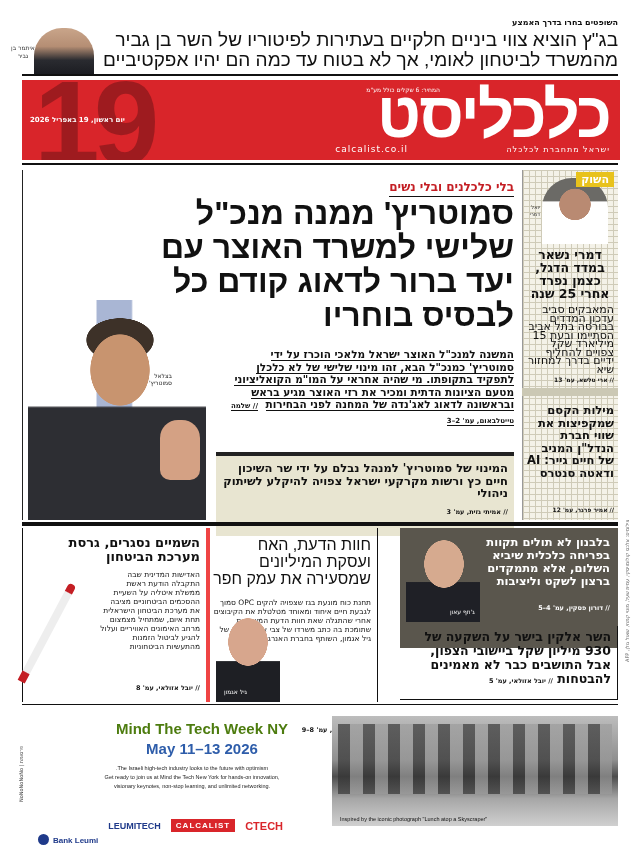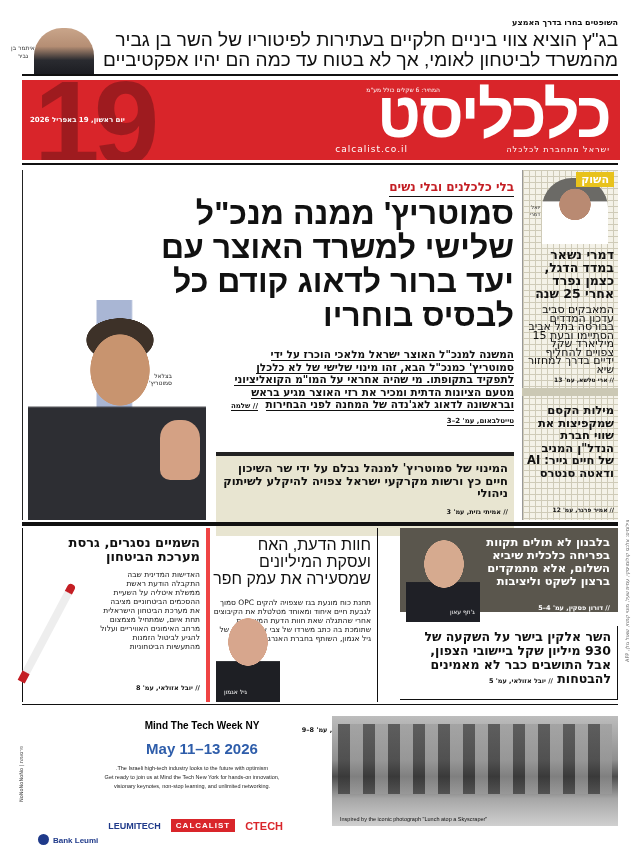--- a/index.html
+++ b/index.html
@@ -26,21 +26,21 @@
   .url { position: absolute; right: 212px; bottom: 6px; font-size: 9px; color: #fff; direction: ltr; letter-spacing: 1px; }
   .rule-mast { top: 163px; left: 22px; right: 22px; height: 2px; background: #111; }
 
   
   .market { top: 170px; right: 22px; width: 96px; height: 350px; background-color: #f4f2e8;
     background-image: linear-gradient(#cfcbb8 1px, transparent 1px), linear-gradient(90deg, #cfcbb8 1px, transparent 1px);
     background-size: 6px 6px; border-left: 1px solid #999; }
   .market-tag { position: absolute; right: 4px; top: 2px; background: #e8c21c; color: #fff; font-weight: bold; font-size: 11px; padding: 1px 5px; }
   .market-photo { position: absolute; right: 10px; top: 8px; width: 66px; height: 66px; background: radial-gradient(circle at 50% 40%, #b98a72 0 30%, transparent 31%), linear-gradient(180deg, #6b6a66 0 35%, #fff 36%); border-radius: 30px 30px 0 0; }
   .market-photo-cap { position: absolute; right: 78px; top: 34px; width: 16px; font-size: 5px; line-height: 7px; color: #222; }
-  .market-head1 { position: absolute; right: 4px; top: 78px; width: 88px; font-weight: bold; font-size: 12.5px; line-height: 13px; color: #111; text-align: right; }
+  .market-head1 { position: absolute; right: 4px; top: 78px; width: 88px; font-weight: bold; font-size: 12.5px; line-height: 13px; color: #111; text-align: center; }
   .market-body1 { position: absolute; right: 4px; top: 136px; width: 88px; font-size: 11px; line-height: 8.5px; color: #111; text-align: right; }
   .market-credit1 { position: absolute; right: 4px; top: 206px; font-size: 6px; font-weight: bold; }
   .market-divider { position: absolute; right: 0; top: 218px; width: 96px; height: 8px; background: #cbc8b4; }
   .market-head2 { position: absolute; right: 4px; top: 234px; width: 88px; font-weight: bold; font-size: 11.5px; line-height: 12.5px; color: #111; text-align: right; }
   .market-credit2 { position: absolute; right: 4px; top: 336px; font-size: 6px; font-weight: bold; }
 
   
   .lead-kicker { top: 180px; right: 126px; font-weight: bold; font-size: 12px; color: #c41e24; border-bottom: 1px solid #111; padding-bottom: 2px; }
   .lead-rule-left { top: 170px; left: 22px; width: 1px; height: 350px; background: #222; }
   .lead-head { top: 196px; right: 126px; width: 400px; font-family: "Liberation Sans", sans-serif; font-weight: bold; font-size: 32px; line-height: 34px; color: #111; text-align: right; }
@@ -55,21 +55,21 @@
   .lead-body span { border-bottom: 1px solid #111; }
   .lead-credit { font-size: 7px; font-weight: bold; margin-right: 4px; }
 
   .sub-box { top: 452px; right: 126px; width: 298px; height: 84px; background: #e8e5d1; border-top: 4px solid #222; }
   .sub-head { position: absolute; right: 6px; top: 6px; width: 286px; font-weight: bold; font-size: 11.5px; line-height: 12.5px; color: #111; text-align: right; }
   .sub-credit { position: absolute; right: 6px; top: 52px; font-size: 6.5px; font-weight: bold; }
 
   .rule-mid { top: 522px; left: 22px; right: 22px; height: 4px; background: #111; }
 
   
-  .leb-box { top: 528px; right: 22px; width: 218px; height: 84px; background: #5a564d; margin-left: 43px; }
+  .leb-box { top: 528px; right: 22px; width: 218px; height: 120px; background: #5a564d; margin-left: 43px; }
   .leb-head { position: absolute; right: 8px; top: 8px; width: 140px; font-weight: bold; font-size: 11.5px; line-height: 13px; color: #fff; text-align: right; }
   .leb-credit { position: absolute; right: 8px; top: 76px; font-size: 6.5px; font-weight: bold; color: #fff; }
   .leb-photo { position: absolute; left: 6px; top: 10px; width: 74px; height: 84px; background:
       radial-gradient(ellipse 20px 24px at 38px 26px, #d6aa8f 0 98%, transparent 100%),
       linear-gradient(180deg, transparent 0 52%, #1f2026 53%); }
   .leb-photo-cap { position: absolute; left: 50px; top: 80px; font-size: 6px; color: #fff; }
 
   
   .elkin-box { top: 626px; right: 22px; width: 218px; height: 74px; border-right: 1px solid #111; border-bottom: 1px solid #111; }
   .elkin-head { position: absolute; right: 6px; top: 4px; width: 206px; font-weight: bold; font-size: 12.5px; line-height: 14px; color: #111; text-align: right; }
@@ -90,21 +90,21 @@
   .left-head { position: absolute; right: 6px; top: 8px; width: 172px; font-weight: bold; font-size: 13px; line-height: 14px; color: #111; text-align: right; }
   .left-body { position: absolute; right: 6px; top: 42px; width: 100px; font-size: 7.5px; line-height: 9px; color: #111; text-align: right; }
   .left-rocket { position: absolute; left: 20px; top: 50px; width: 8px; height: 110px; background: linear-gradient(180deg, #c41e24 0 8%, #eee 9% 90%, #c41e24 91%); transform: rotate(28deg); transform-origin: center; border-radius: 4px 4px 0 0; }
   .left-credit { position: absolute; right: 6px; top: 156px; font-size: 6.5px; font-weight: bold; }
 
   .bottom-rule { top: 704px; left: 22px; right: 22px; height: 1px; background: #111; }
   .side-vert { top: 520px; left: 624px; font-size: 5px; color: #666; writing-mode: vertical-rl; transform: rotate(180deg); height: 190px; }
 
   
   .ad { top: 716px; left: 22px; width: 598px; height: 124px; direction: ltr; }
-  .ad-title { position: absolute; left: 70px; top: 4px; width: 220px; text-align: center; font-family: "Liberation Sans", sans-serif; font-weight: bold; font-size: 10px; color: #000000; }
+  .ad-title { position: absolute; left: 70px; top: 4px; width: 220px; text-align: center; font-family: "Liberation Sans", sans-serif; font-weight: bold; font-size: 15px; color: #4d7c0f; }
   .ad-date { position: absolute; left: 70px; top: 24px; width: 220px; text-align: center; font-family: "Liberation Sans", sans-serif; font-weight: bold; font-size: 15px; color: #2e5daa; }
   .ad-body { position: absolute; left: 40px; top: 48px; width: 260px; text-align: center; font-size: 5.5px; line-height: 9px; color: #222; font-family: "Liberation Sans", sans-serif; }
   .ad-logos { position: absolute; left: 16px; top: 90px; width: 300px; display: flex; gap: 10px; align-items: center; }
   .logo-leumi { display: flex; align-items: flex-end; gap: 4px; color: #1f3a8a; font-size: 8px; font-weight: bold; font-family: "Liberation Sans", sans-serif; margin-top: 28px; }
   .logo-leumi-mark { width: 11px; height: 11px; border-radius: 50%; background: #1f3a8a; }
   .logo-leumitech { color: #1f3a8a; font-size: 9px; font-weight: bold; font-family: "Liberation Sans", sans-serif; }
   .logo-calcalist { background: #d9252a; color: #fff; font-size: 8px; font-weight: bold; padding: 2px 5px; font-family: "Liberation Sans", sans-serif; letter-spacing: 1px; }
   .logo-ctech { color: #d9252a; font-size: 11px; font-weight: bold; font-family: "Liberation Sans", sans-serif; }
   .ad-photo { position: absolute; left: 310px; top: 0px; width: 286px; height: 110px; background: linear-gradient(180deg, #bdbdbd 0%, #8f8f8f 40%, #4d4d4d 55%, #a6a6a6 75%, #d0d0d0 100%); }
   .ad-photo-people { position: absolute; left: 6px; top: 8px; width: 274px; height: 70px; background: repeating-linear-gradient(90deg, #2f2f2f 0 12px, #9b9b9b 12px 25px); opacity: 0.65; }

